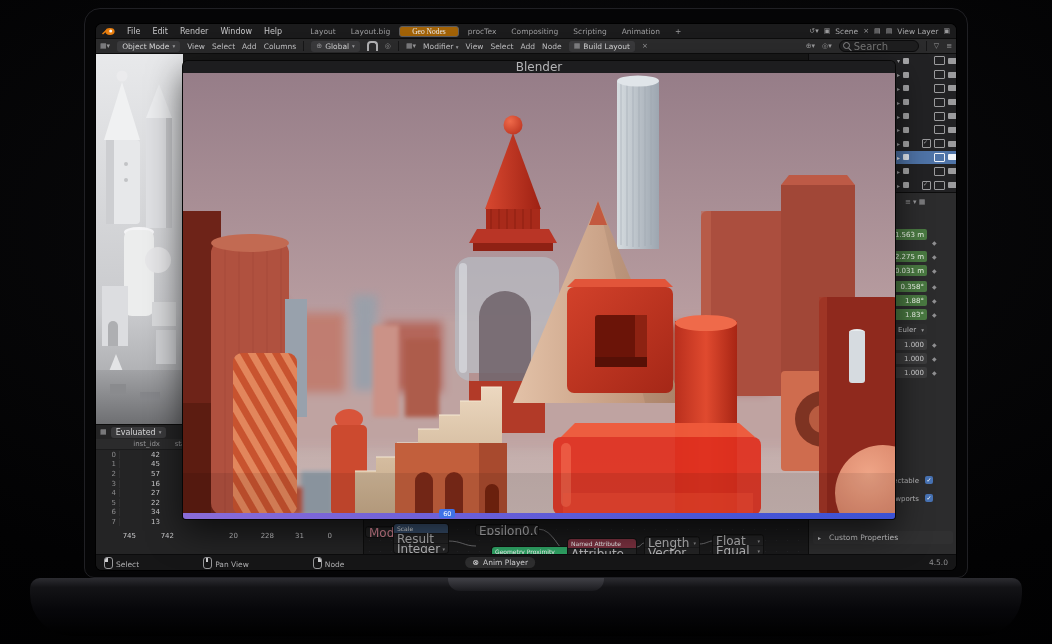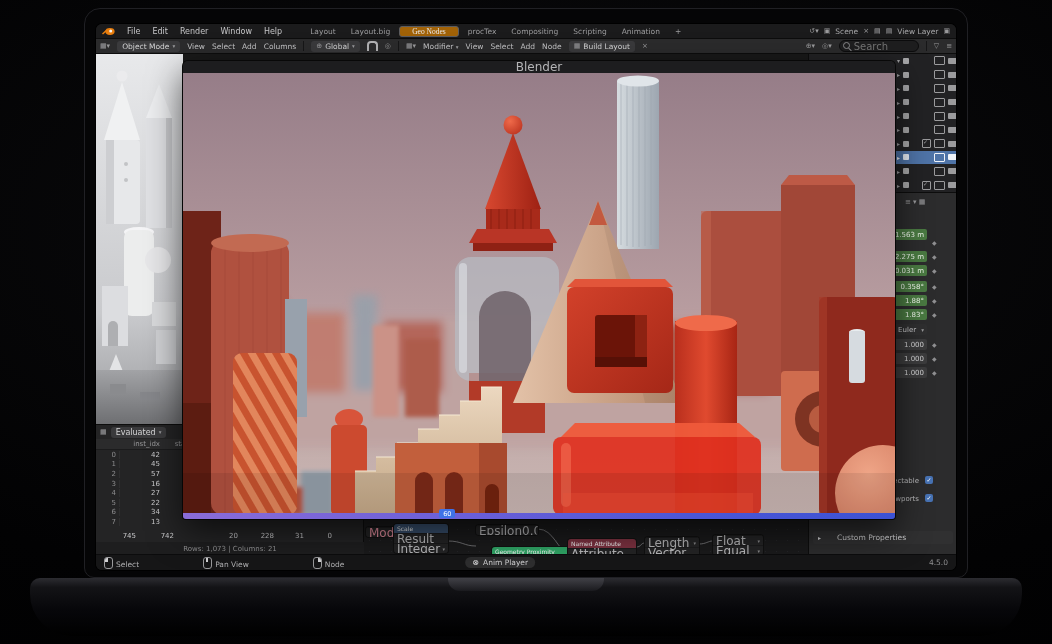--- a/index.html
+++ b/index.html
@@ -61,21 +61,21 @@
   .props{position:absolute;left:712px;top:168px;width:148px;height:362px;background:#2c2c2d;border-left:1px solid #0d0d0d;border-top:1px solid #0d0d0d;box-sizing:border-box;overflow:hidden;}
   .pfield{position:absolute;left:70px;width:48px;height:11px;border-radius:2px;font-size:7px;
     display:flex;align-items:center;justify-content:flex-end;padding:0 3px;box-sizing:border-box;overflow:hidden;white-space:nowrap;}
   .pfield.green{background:#4a7a42;color:#eef5ea;}
   .pfield.gray{background:#3c3c3d;color:#d2d2d3;}
   .pfield.drop{background:#2f2f30;color:#c8c8ca;justify-content:space-between;}
   .pdec{position:absolute;left:123px;width:20px;font-size:6px;color:#8f8f91;display:flex;gap:4px;}
   .plabel{position:absolute;left:6px;width:104px;text-align:right;font-size:7px;color:#bcbcbe;}
   .pchk{position:absolute;left:116px;width:8px;height:8px;background:#4772b3;border-radius:2px;color:#fff;font-size:6px;line-height:8px;text-align:center;}
   .ppanel{position:absolute;left:4px;width:140px;height:13px;background:#303031;border-radius:2px;
-    display:flex;align-items:center;gap:16px;padding:0 5px;box-sizing:border-box;font-size:7.5px;color:#cbcbcd;}
+    display:flex;align-items:center;gap:8px;padding:0 5px;box-sizing:border-box;font-size:7.5px;color:#cbcbcd;}
 
   
   .sheet{position:absolute;left:0;top:400px;width:268px;height:130px;background:#242425;border-top:1px solid #0d0d0d;border-right:1px solid #0d0d0d;box-sizing:border-box;}
   .sheet-head{height:14px;display:flex;align-items:center;gap:4px;padding:0 4px;}
   .sheet-cols{height:10px;background:#2b2b2c;display:flex;align-items:center;font-size:7px;color:#98989a;border-bottom:1px solid #1b1b1c;}
   .sheet-cols .ci{width:24px;}
   .sheet-cols .cv{width:40px;text-align:right;padding-right:4px;}
   .ssrow{display:flex;height:9.6px;align-items:center;font-size:7px;}
   .ssrow .ci{width:24px;text-align:right;color:#8b8b8d;padding-right:3px;border-right:1px solid #2e2e2f;box-sizing:border-box;}
   .ssrow .cv{width:40px;text-align:right;color:#c9c9cb;padding-right:4px;}
@@ -402,21 +402,20 @@
           <span class="cv">13</span>
         </div>
       <div class="ss-bottom">
         <span style="width:40px">745</span>
         <span style="width:38px">742</span>
         <span style="width:64px">20</span>
         <span style="width:36px">228</span>
         <span style="width:30px">31</span>
         <span style="width:28px">0</span>
       </div>
-      <div class="sheet-foot">Rows: 1,073  |  Columns: 21</div>
     </div>
 
     <div class="nodes">
       <svg class="wires" width="444" height="130">
         <path d="M84,116 C98,116 100,121 112,121" stroke="#8f8f92" fill="none" opacity=".7"></path>
         <path d="M174,104 C190,104 194,127 204,127" stroke="#8f8f92" fill="none" opacity=".7"></path>
         <path d="M272,122 C278,122 276,118 281,118" stroke="#8f8f92" fill="none" opacity=".7"></path>
         <path d="M335,119 C342,119 344,116 349,116" stroke="#8f8f92" fill="none" opacity=".7"></path>
       </svg>
       <div class="node" style="left:2px;top:102px;width:46px">

